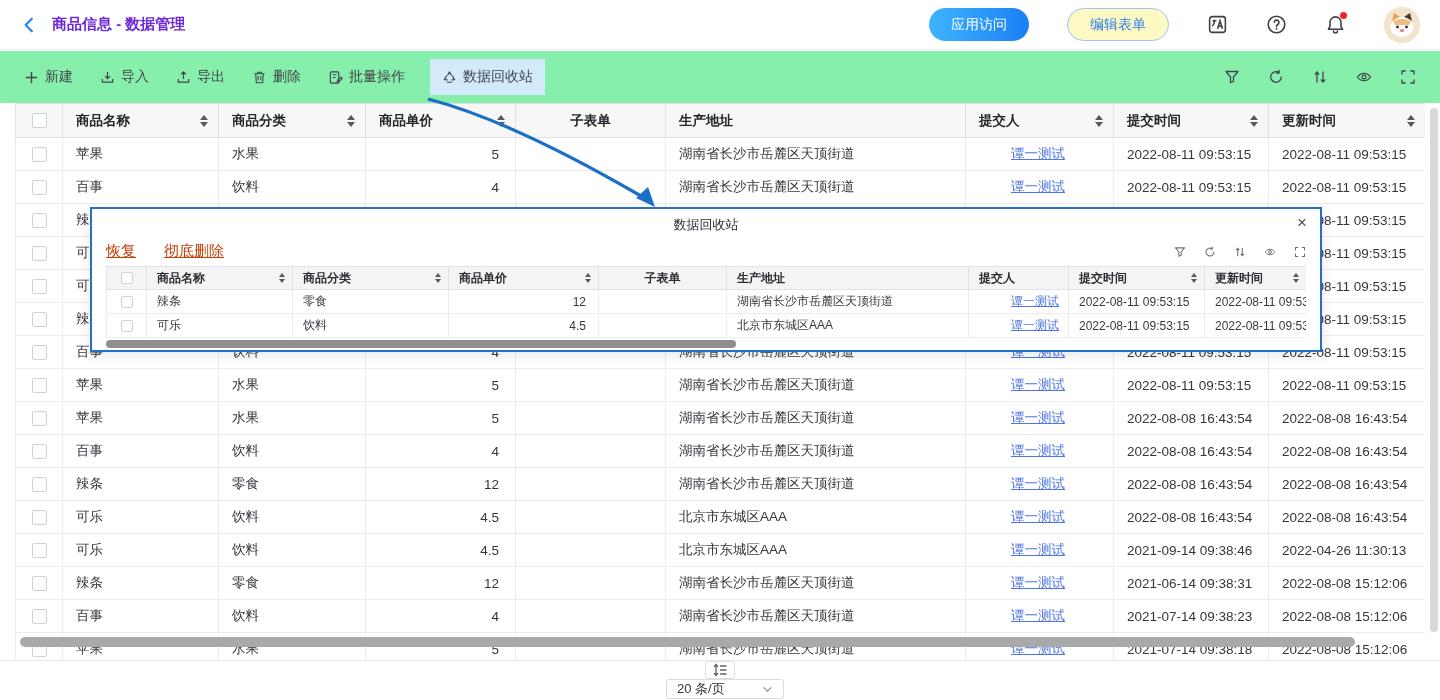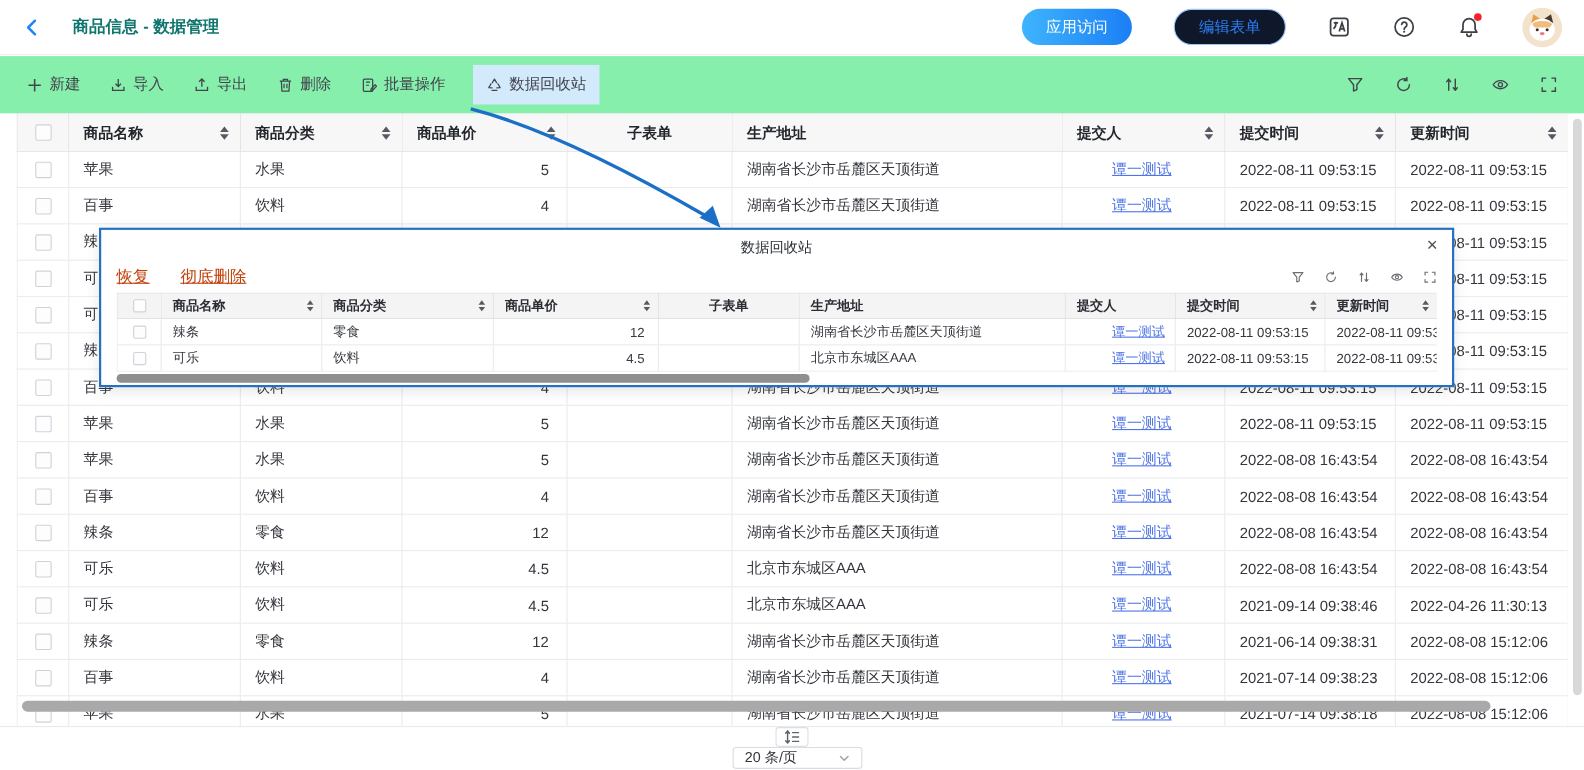--- a/index.html
+++ b/index.html
@@ -4,25 +4,25 @@
 <style>
   * { margin:0; padding:0; box-sizing:border-box; }
   html,body { width:1440px; height:700px; overflow:hidden; background:#fff;
     font-family:"Liberation Sans","DejaVu Sans",sans-serif; }
   .app { position:absolute; inset:0; width:1440px; height:700px; }
 
   
   .topbar { position:absolute; top:0; left:0; right:0; height:50px; background:#fff;
     border-bottom:1px solid #eef0f3; display:flex; align-items:center; padding:0 20px; z-index:30; }
   .back { color:#2483f3; margin-right:14px; cursor:pointer; display:flex; align-items:center; }
-  .page-title { font-size:15px; font-weight:700; color:#0f766e;margin-left:14px; }
+  .page-title { font-size:15px; font-weight:700; color:#6d28d9; }
   .topbar-right { margin-left:auto; display:flex; align-items:center; gap:38px; }
   .btn-primary { background:linear-gradient(90deg,#3fb4fd,#1b7ff5); color:#fff; border:none;
     border-radius:17px; height:33px; padding:0 22px; font-size:14px; cursor:pointer; }
-  .btn-outline { background:#0f172a; color:#2a7ef3; border:1px solid #9cc4f8; border-radius:17px;
+  .btn-outline { background:#fef9c3; color:#2a7ef3; border:1px solid #9cc4f8; border-radius:17px;
     height:33px; padding:0 22px; font-size:14px; cursor:pointer; }
   .top-icon { color:#3c3f45; cursor:pointer; display:flex; }
   .bell-wrap { position:relative; }
   .bell-dot { position:absolute; top:-2px; right:-1px; width:7px; height:7px; background:#f5222d; border-radius:50%; }
   .avatar { width:36px; height:36px; border-radius:50%; overflow:hidden; cursor:pointer; background:#f3e3cd; }
 
   
   .toolbar { position:absolute; top:51px; left:0; right:0; height:52px; display:flex;
     align-items:center; padding:0 24px; background:#86efac; }
   .tool-btn { display:flex; align-items:center; gap:6px; font-size:14px; color:#42464d;

